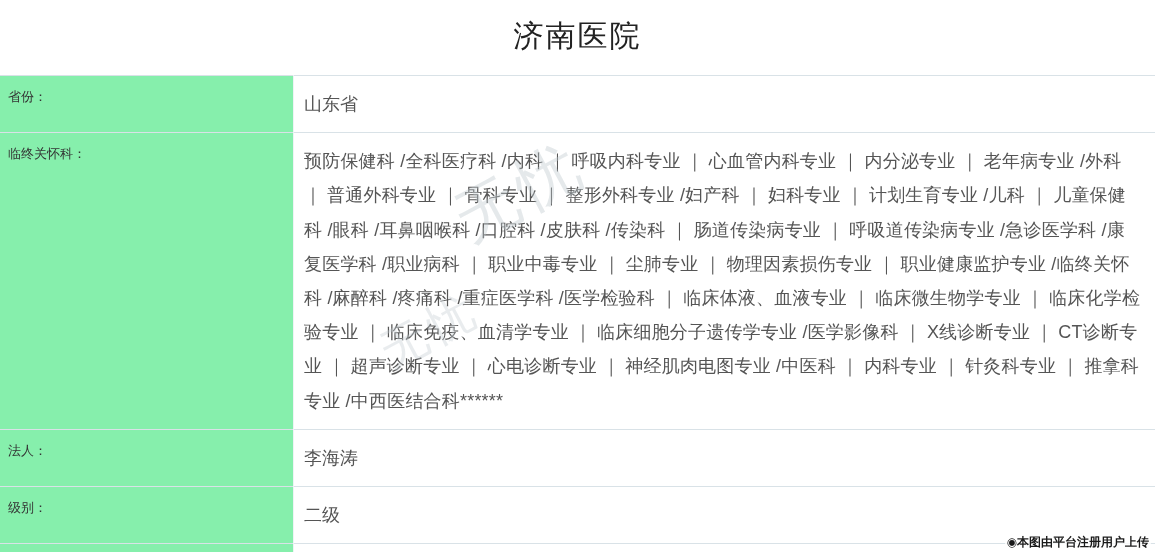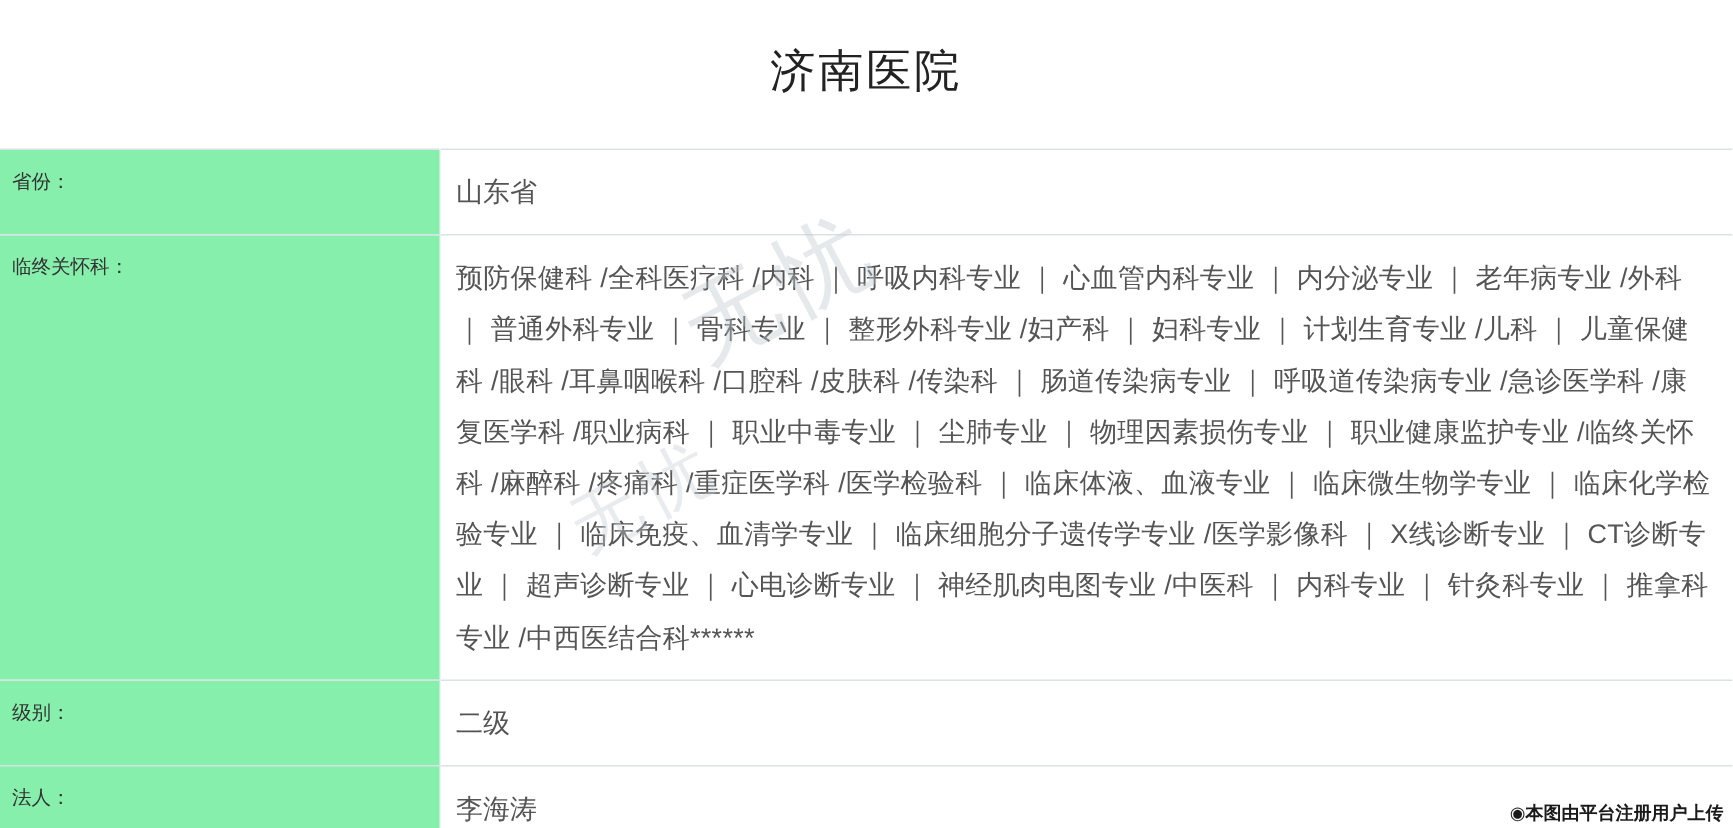--- a/index.html
+++ b/index.html
@@ -21,21 +21,21 @@
     position: relative;
     overflow: hidden;
   }
   .title {
     text-align: center;
     font-size: 30px;
     color: #222222;
     letter-spacing: 2px;
     padding: 16px 0 20px 0;
     font-weight: normal;
-    margin: 12px;
+    margin: 0;
     line-height: 1.3;
   }
   table.info {
     width: 1155px;
     border-collapse: collapse;
     table-layout: fixed;
   }
   table.info tr {
     border-top: 1px solid #d9e2e7;
   }
@@ -114,26 +114,26 @@
     <tbody>
       <tr>
         <td class="label">省份：</td>
         <td class="value value-compact">山东省</td>
       </tr>
       <tr>
         <td class="label">临终关怀科：</td>
         <td class="value dept">预防保健科 /全科医疗科 /内科 ｜ 呼吸内科专业 ｜ 心血管内科专业 ｜ 内分泌专业 ｜ 老年病专业 /外科 ｜ 普通外科专业 ｜ 骨科专业 ｜ 整形外科专业 /妇产科 ｜ 妇科专业 ｜ 计划生育专业 /儿科 ｜ 儿童保健科 /眼科 /耳鼻咽喉科 /口腔科 /皮肤科 /传染科 ｜ 肠道传染病专业 ｜ 呼吸道传染病专业 /急诊医学科 /康复医学科 /职业病科 ｜ 职业中毒专业 ｜ 尘肺专业 ｜ 物理因素损伤专业 ｜ 职业健康监护专业 /临终关怀科 /麻醉科 /疼痛科 /重症医学科 /医学检验科 ｜ 临床体液、血液专业 ｜ 临床微生物学专业 ｜ 临床化学检验专业 ｜ 临床免疫、血清学专业 ｜ 临床细胞分子遗传学专业 /医学影像科 ｜ X线诊断专业 ｜ CT诊断专业 ｜ 超声诊断专业 ｜ 心电诊断专业 ｜ 神经肌肉电图专业 /中医科 ｜ 内科专业 ｜ 针灸科专业 ｜ 推拿科专业 /中西医结合科******</td>
       </tr>
       <tr>
+        <td class="label">法人：</td>
+        <td class="value value-compact">李海涛</td>
+      </tr>
+      <tr>
         <td class="label">级别：</td>
         <td class="value value-compact">二级</td>
-      </tr>
-      <tr>
-        <td class="label">法人：</td>
-        <td class="value value-compact">李海涛</td>
       </tr>
       <tr>
         <td class="label">负责人：</td>
         <td class="value value-compact">李海涛</td>
       </tr>
 
     </tbody>
   </table>
 
   <div class="watermark">

